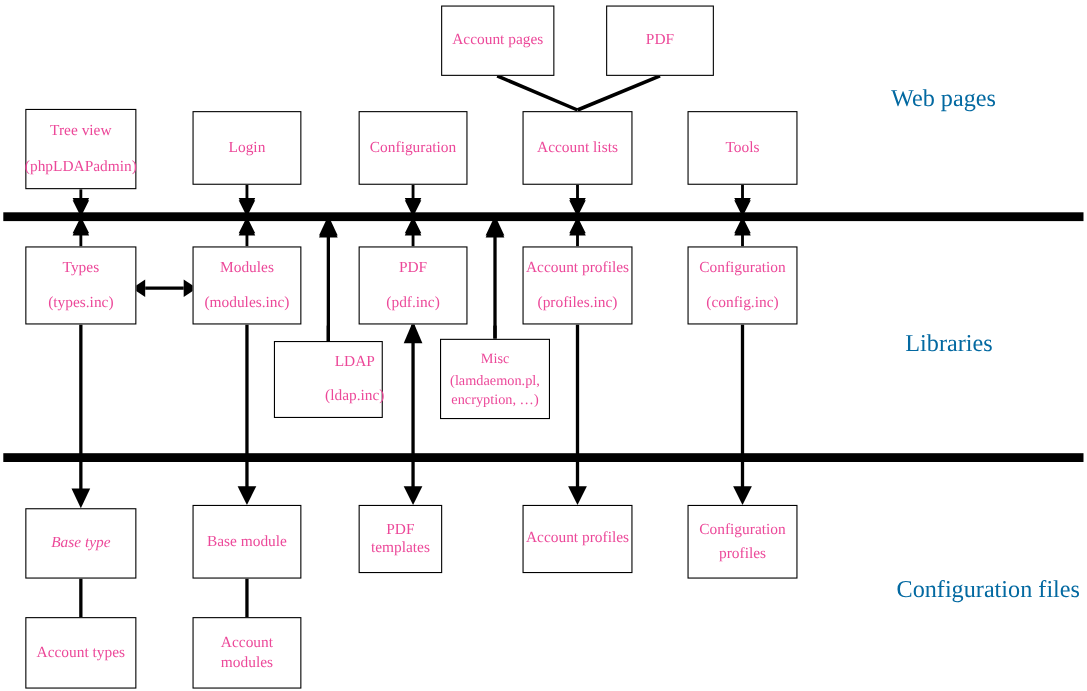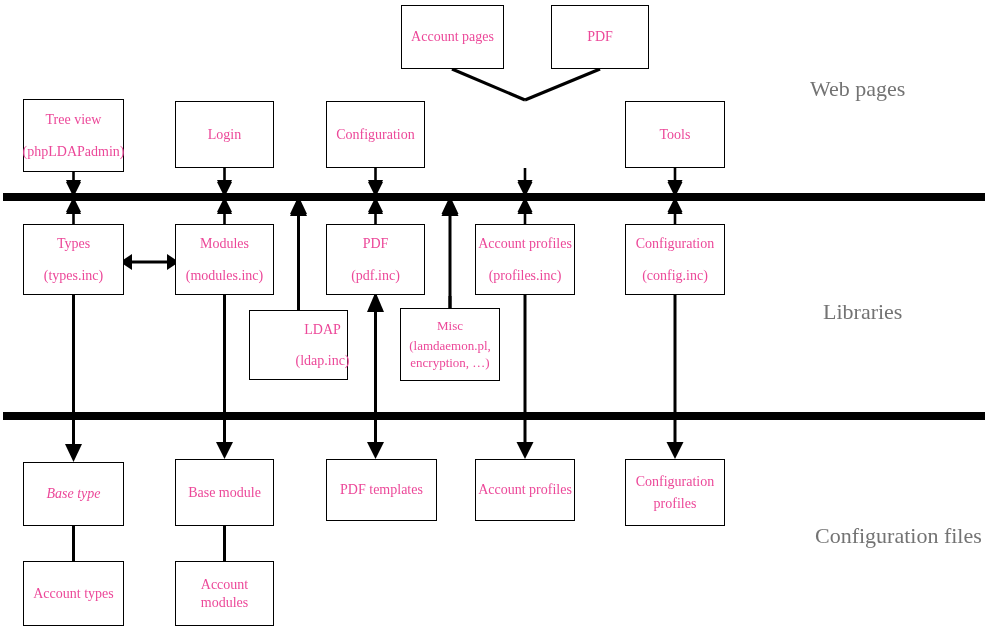--- a/index.html
+++ b/index.html
@@ -34,21 +34,21 @@
   }
   .node .l2 {
     margin-top: 14px;
   }
   .node.two-line-tight .l2 {
     margin-top: 4px;
   }
   .zone-label {
     position: absolute;
     font-size: 22px;
-    color: #737373;
+    color: #0369a1;
     white-space: nowrap;
     z-index: 2;
   }
   svg#wires {
     position: absolute;
     left: 0;
     top: 0;
     width: 988px;
     height: 628px;
     z-index: 1;
@@ -212,20 +212,23 @@
   <div class="node" style="left:23px;top:99px;width:101px;height:73px;">
     <span>Tree view</span>
     <span class="l2">(phpLDAPadmin)</span>
   </div>
   <div class="node" style="left:175px;top:101px;width:99px;height:67px;">
     <span>Login</span>
   </div>
   <div class="node" style="left:326px;top:101px;width:99px;height:67px;">
     <span>Configuration</span>
   </div>
+  <div class="node" style="left:475px;top:101px;width:100px;height:67px;">
+    <span>Account lists</span>
+  </div>
   <div class="node" style="left:625px;top:101px;width:100px;height:67px;">
     <span>Tools</span>
   </div>
 
   <div class="node" style="left:23px;top:224px;width:101px;height:71px;">
     <span>Types</span>
     <span class="l2">(types.inc)</span>
   </div>
   <div class="node" style="left:175px;top:224px;width:99px;height:71px;">
     <span>Modules</span>
@@ -253,21 +256,21 @@
     <span class="l2">(lamdaemon.pl,</span>
     <span>encryption, …)</span>
   </div>
 
   <div class="node" style="left:23px;top:462px;width:101px;height:64px;font-style:italic;">
     <span>Base type</span>
   </div>
   <div class="node" style="left:175px;top:459px;width:99px;height:67px;">
     <span>Base module</span>
   </div>
-  <div class="node" style="left:326px;top:459px;width:111px;height:62px;">
+  <div class="node" style="left:326px;top:459px;width:76px;height:62px;">
     <span>PDF templates</span>
   </div>
   <div class="node" style="left:475px;top:459px;width:100px;height:62px;">
     <span>Account profiles</span>
   </div>
   <div class="node two-line-tight" style="left:625px;top:459px;width:100px;height:67px;">
     <span>Configuration</span>
     <span class="l2">profiles</span>
   </div>
 

